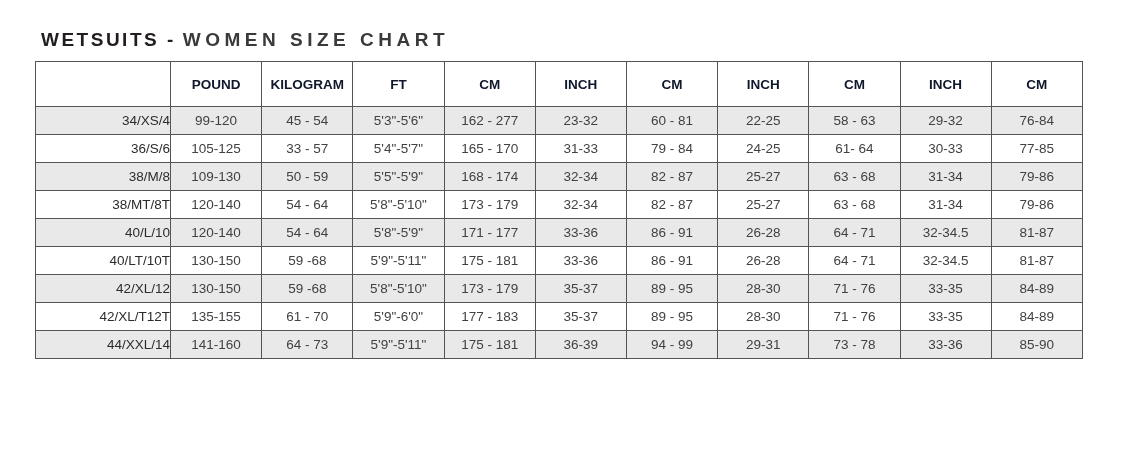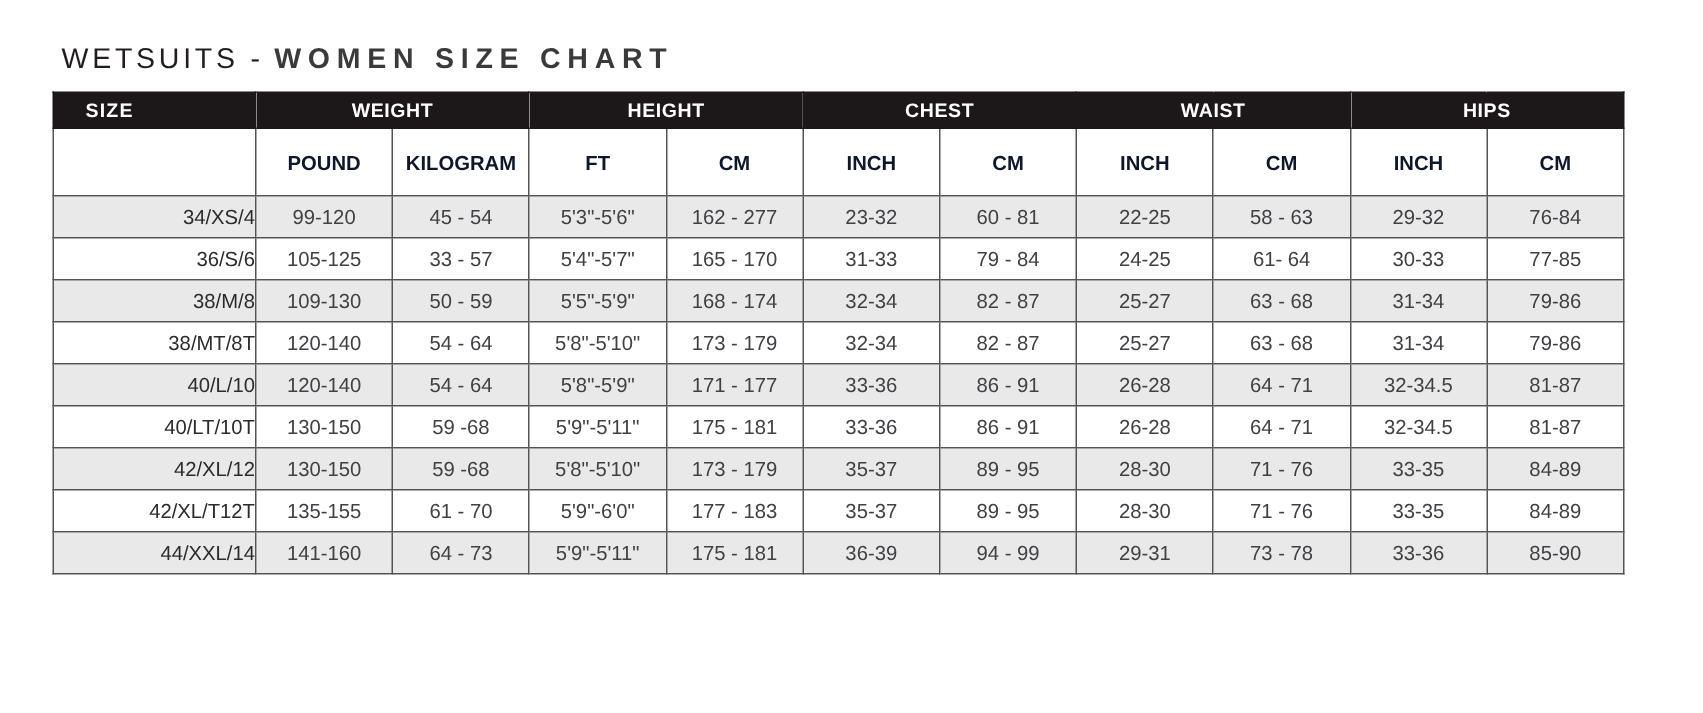--- a/index.html
+++ b/index.html
@@ -13,21 +13,21 @@
   }
   .page { width: 1135px; height: 475px; overflow: hidden; }
 
   .title {
     margin: 30px 0 12px 41px;
     font-size: 19px;
     line-height: 1;
     white-space: nowrap;
   }
   .title .brand {
-    font-weight: 400;
+    font-weight: 700;
     color: #221e1f;
     letter-spacing: 2.5px;
   }
   .title .rest {
     font-weight: 700;
     color: #3a3a3a;
     letter-spacing: 4.5px;
     margin-left: 7px;
   }
 
@@ -106,28 +106,20 @@
         <col>
         <col>
         <col>
         <col>
         <col>
         <col>
         <col>
         <col>
       </colgroup>
       <thead>
-        <tr class="group-row">
-          <th colspan="1" class="size-head">SIZE</th>
-          <th colspan="2">WEIGHT</th>
-          <th colspan="2">HEIGHT</th>
-          <th colspan="2">CHEST</th>
-          <th colspan="2">WAIST</th>
-          <th colspan="2">HIPS</th>
-        </tr>
         <tr class="sub-row">
           <th></th>
           <th>POUND</th>
           <th>KILOGRAM</th>
           <th>FT</th>
           <th>CM</th>
           <th>INCH</th>
           <th>CM</th>
           <th>INCH</th>
           <th>CM</th>

